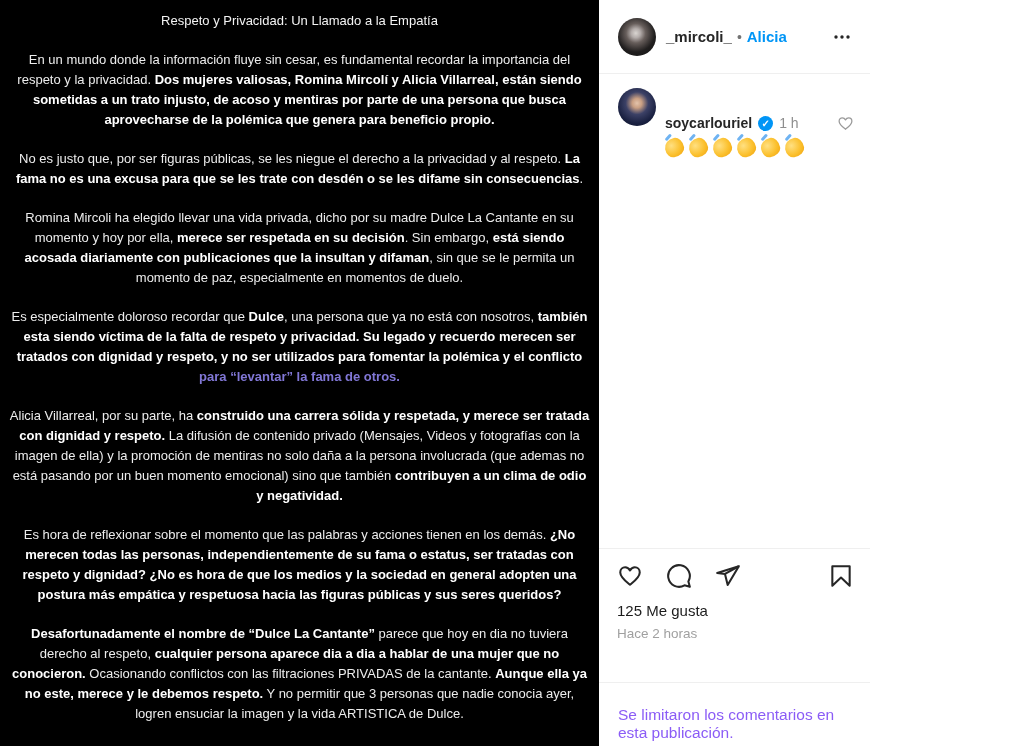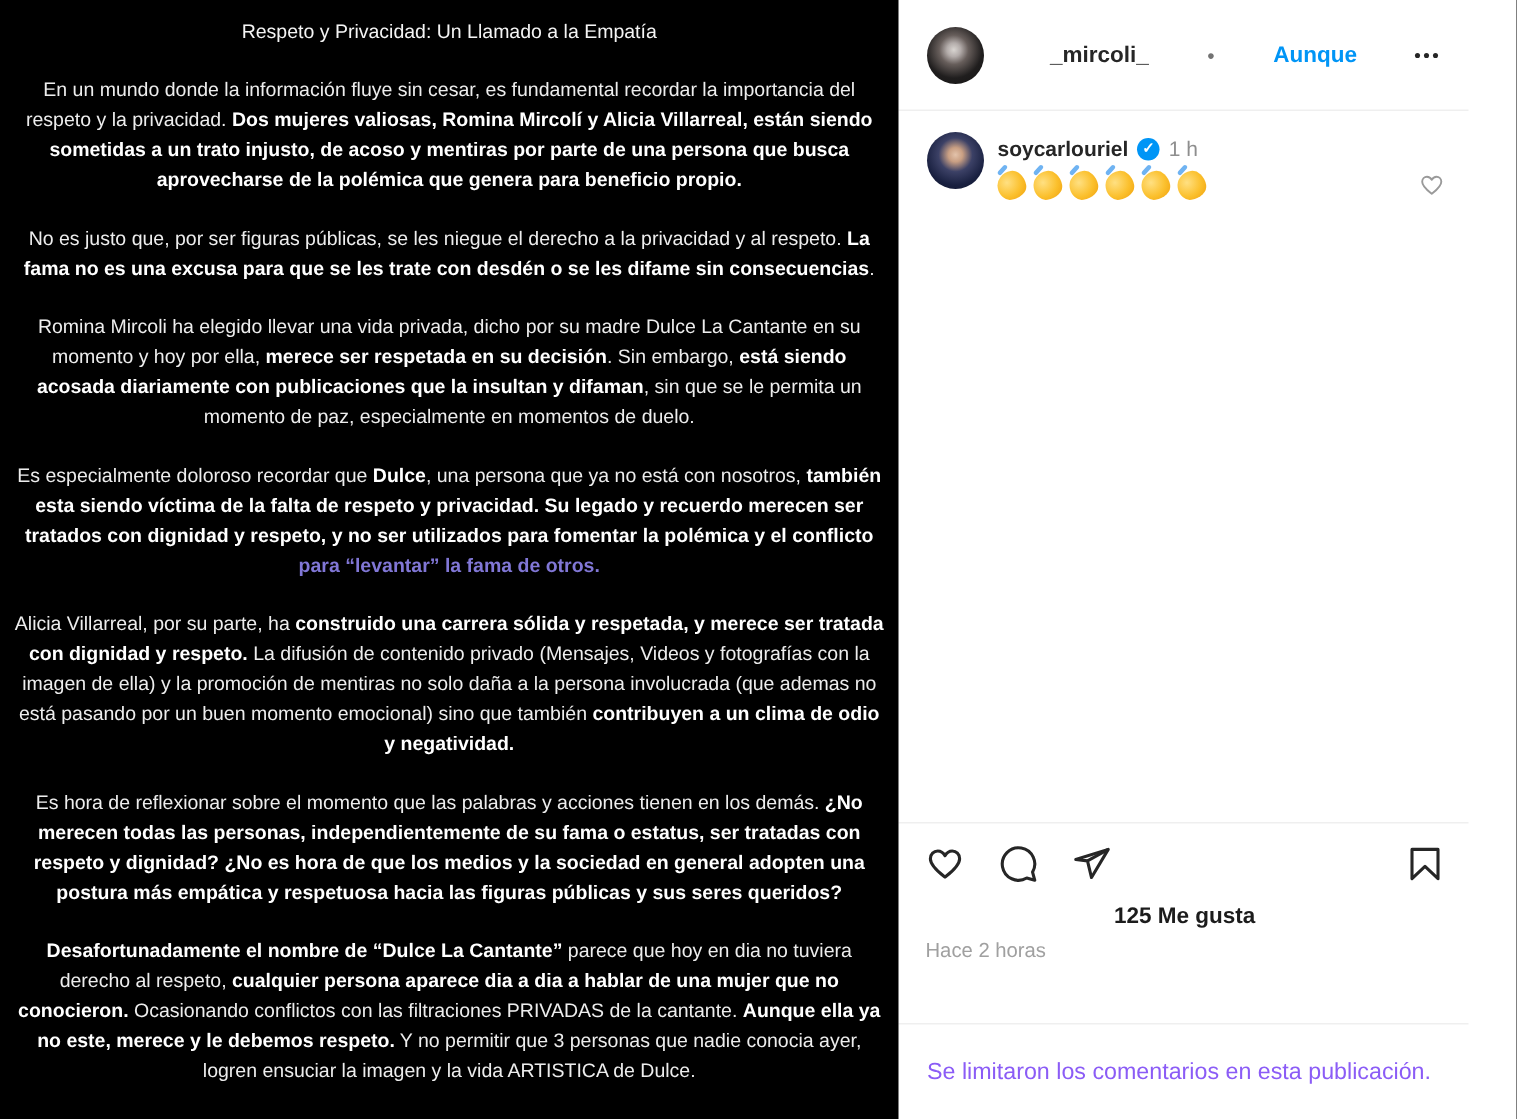--- a/index.html
+++ b/index.html
@@ -29,33 +29,33 @@
     padding:0 34px;min-height:22px;
   }
   .footline .txt{flex:1;text-align:center;}
   .person{position:absolute;left:12px;top:1px;width:20px;height:20px;}
   .person svg{display:block;}
 
   
   .panel{flex:1;display:flex;flex-direction:column;background:#fff;}
   .hdr{
     height:74px;box-sizing:border-box;border-bottom:1px solid #efefef;
-    display:flex;align-items:center;padding:0 16px 0 19px;gap:34px;
+    display:flex;align-items:center;padding:0 16px 0 19px;
   }
   .avatar{width:38px;height:38px;border-radius:50%;flex:none;}
   .av-mircoli{background:radial-gradient(circle at 47% 40%, #d9d5d1 0%, #b3acaa 15%, #675e5b 32%, #201e1e 62%, #111 100%);}
   .av-carlo{background:radial-gradient(circle at 50% 40%, #e3c3ab 0%, #c99f83 16%, #3c4166 38%, #192040 68%, #0f1329 100%);}
   .uname{font-size:15px;font-weight:700;color:#262626;margin-left:10px;cursor:pointer;}
   .dot{color:#737373;margin:0 5px;font-size:14px;}
   .follow{font-size:15px;font-weight:600;color:var(--accent,#0095f6);cursor:pointer;text-decoration:none;}
   .more{margin-left:auto;cursor:pointer;width:24px;height:24px;display:flex;align-items:center;justify-content:center;}
 
   .comments{flex:1;padding:14px 16px 0 19px;overflow:hidden;}
   .comment{display:flex;align-items:flex-start;}
-  .cbody{margin-left:9px;flex:1;min-width:0;}
+  .cbody{margin-left:9px;flex:1;min-width:0;margin-top:24px;}
   .cline1{display:flex;align-items:center;gap:6px;margin-top:3px;font-size:14px;}
   .cuname{font-weight:700;color:#262626;cursor:pointer;}
   .vbadge{
     width:15px;height:15px;border-radius:50%;background:var(--accent,#0095f6);
     color:#fff;font-size:10px;font-weight:700;
     display:inline-flex;align-items:center;justify-content:center;flex:none;
   }
   .ctime{color:#8e8e8e;text-align:right;}
   .claps{margin-top:7px;display:flex;height:22px;}
   .clap{
@@ -72,21 +72,21 @@
   .cmeta span{cursor:pointer;}
   .cheart{margin-top:27px;margin-left:8px;cursor:pointer;flex:none;}
 
   .actions{
     height:134px;box-sizing:border-box;border-top:1px solid #efefef;
     padding:14px 16px 0 18px;
   }
   .icons{display:flex;align-items:center;gap:23px;}
   .icons .icn{cursor:pointer;display:flex;}
   .icons .save{margin-left:auto;}
-  .likes{margin-top:13px;font-size:15px;font-weight:700;color:#1c1c1c;cursor:pointer;text-align:center;}
+  .likes{margin-top:13px;font-size:15px;font-weight:400;color:#1c1c1c;cursor:pointer;}
   .ptime{margin-top:7px;font-size:13.5px;color:#a0a0a0;}
 
   .limited{
     height:64px;box-sizing:border-box;border-top:1px solid #efefef;
     padding:23px 16px 0 19px;font-size:15.5px;color:#8b5cf6;
   }
 </style>
 </head>
 <body>
 
@@ -113,21 +113,21 @@
       <span class="txt">¿Todo por unas paletas de maquillaje? ¿Todo por promocionar una “cancion”?</span>
     </div>
   </div>
 
   <div class="panel">
 
     <div class="hdr">
       <div class="avatar av-mircoli"></div>
       <span class="uname">_mircoli_</span>
       <span class="dot">•</span>
-      <a class="follow">Aunque</a>
+      <a class="follow">Alicia</a>
       <span class="more">
         <svg width="24" height="24" viewBox="0 0 24 24" fill="#262626">
           <circle cx="6" cy="12" r="1.7"></circle>
             <circle cx="12" cy="12" r="1.7"></circle>
             <circle cx="18" cy="12" r="1.7"></circle>
         </svg>
       </span>
     </div>
 
     <div class="comments">

